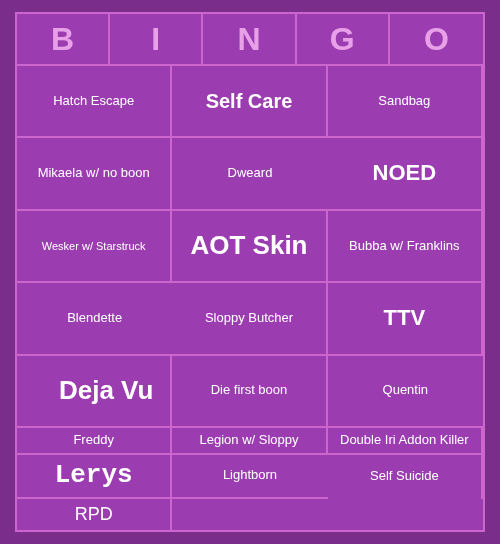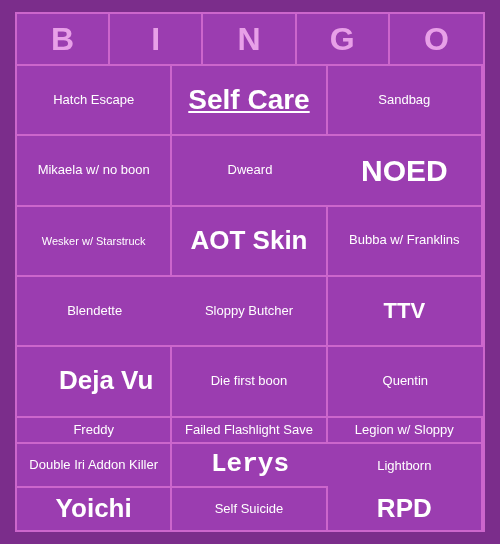--- a/index.html
+++ b/index.html
@@ -70,37 +70,35 @@
 <div class="bingo-card">
   <div class="bingo-header">
   <div class="bingo-letter">B</div>
       <div class="bingo-letter">I</div>
       <div class="bingo-letter">N</div>
       <div class="bingo-letter">G</div>
       <div class="bingo-letter">O</div>
     </div>
   <div class="bingo-grid">
   <div class="bingo-cell">Hatch Escape</div>
-      <div class="bingo-cell" style="font-size: 28px; font-weight: bold; text-decoration: underline;">Self Care</div>
+      <div class="bingo-cell" style="font-size: 20px; font-weight: bold;">Self Care</div>
       <div class="bingo-cell">Sandbag</div>
       <div class="bingo-cell">Mikaela w/ no boon</div>
       <div class="bingo-cell">Dweard</div>
-      <div class="bingo-cell" style="font-size: 30px; font-weight: bold;">NOED</div>
+      <div class="bingo-cell" style="font-size: 22px; font-weight: bold;">NOED</div>
       <div class="bingo-cell" style="font-size: 11px;">Wesker w/ Starstruck</div>
       <div class="bingo-cell" style="font-size: 26px; font-weight: bold;">AOT Skin</div>
       <div class="bingo-cell">Bubba w/ Franklins</div>
       <div class="bingo-cell">Blendette</div>
       <div class="bingo-cell">Sloppy Butcher</div>
       <div class="bingo-cell" style="font-size: 22px; font-weight: bold;">TTV</div>
       <div class="bingo-cell" style="font-size: 26px; font-weight: bold; padding-left: 29px;">Deja Vu</div>
       <div class="bingo-cell">Die first boon</div>
       <div class="bingo-cell">Quentin</div>
       <div class="bingo-cell">Freddy</div>
-      <div class="bingo-cell">Failed Flashlight Save</div>
       <div class="bingo-cell">Legion w/ Sloppy</div>
       <div class="bingo-cell">Double Iri Addon Killer</div>
       <div class="bingo-cell" style="font-size: 26px; font-weight: bold; font-family: Liberation Mono, monospace;">Lerys</div>
       <div class="bingo-cell">Lightborn</div>
-      <div class="bingo-cell" style="font-size: 26px; font-weight: bold;">Yoichi</div>
       <div class="bingo-cell">Self Suicide</div>
-      <div class="bingo-cell" style="font-size: 26px; font-weight: bold;">RPD</div>
+      <div class="bingo-cell" style="font-size: 18px; font-weight: normal;">RPD</div>
     </div>
 </div>
 
 </body></html>

